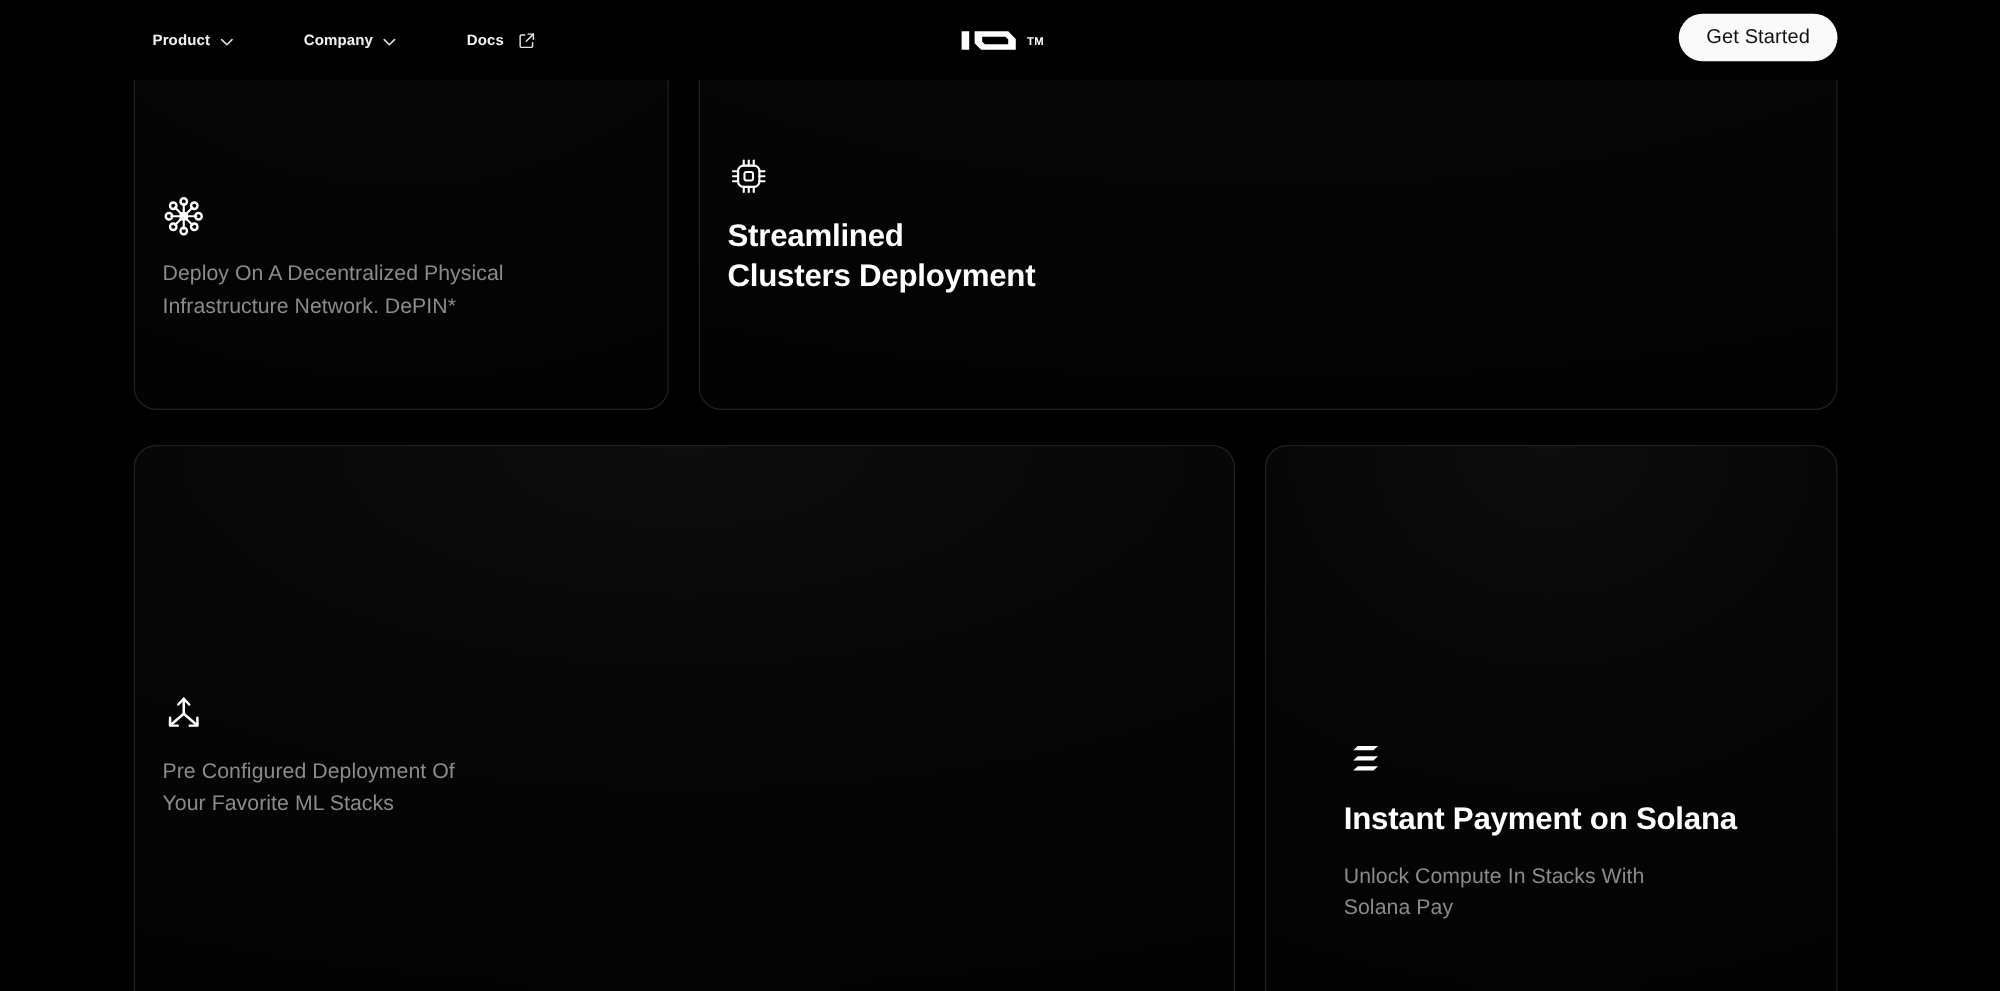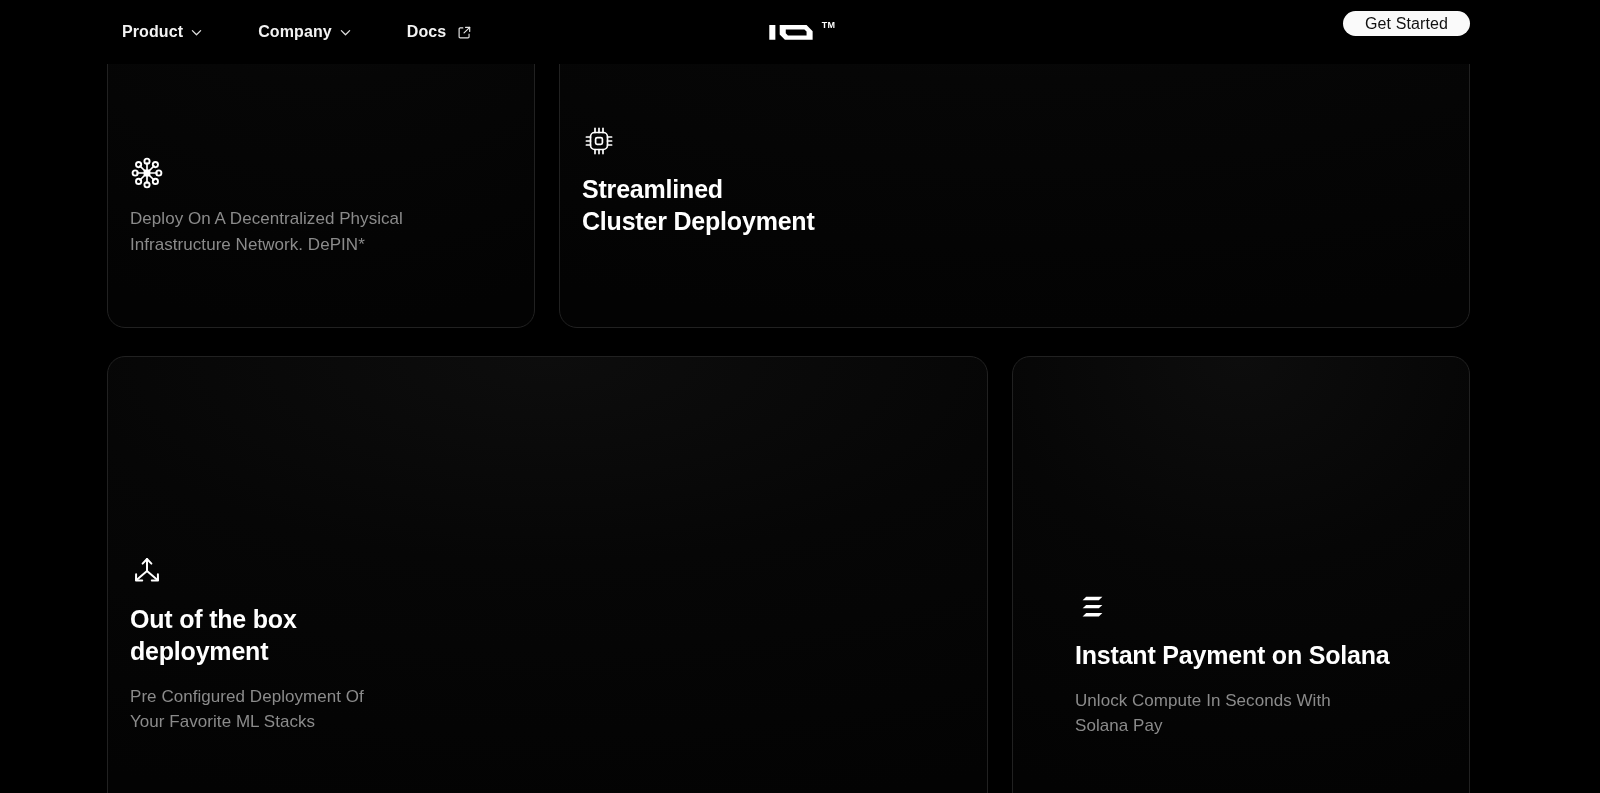--- a/index.html
+++ b/index.html
@@ -13,40 +13,40 @@
 
   
   .header {
     position:absolute; top:0; left:0; width:1600px; height:64px;
     background:#000; z-index:50;
   }
   .header-inner { position:relative; width:100%; height:100%; }
 
   .nav { position:absolute; left:122px; top:0; height:64px; display:flex; align-items:center; gap:0; }
   .nav-item {
-    display:flex; align-items:center; gap:8px;
-    color:#f2f2f2; font-size:16px; font-weight:600; letter-spacing:.1px;
+    display:flex; align-items:flex-end; gap:8px;
+    color:#f2f2f2; font-size:12px; font-weight:600; letter-spacing:.1px;
     padding:0 0; margin-right:56px; cursor:pointer; white-space:nowrap;
   }
   .nav-item:last-child { margin-right:0; }
   .chev { width:11px; height:11px; flex:none; display:block; opacity:.92; }
   .extlink { width:13px; height:13px; flex:none; display:block; opacity:.95; margin-left:4px; }
 
   .logo-wrap {
     position:absolute; left:50%; top:50%; transform:translate(-50%,-50%);
-    display:flex; align-items:flex-start; gap:1px; user-select:none;
+    display:flex; align-items:center; gap:1px; user-select:none;
   }
   .logo-mark { width:56px; height:26px; display:block; }
   .logo-tm { color:#fff; font-size:9px; font-weight:700; line-height:1; margin-top:2px; letter-spacing:.3px; }
 
   .cta {
     position:absolute; right:130px; top:11px;
     background:#fafafa; color:#111;
     border:none; border-radius:20px;
-    height:25px; padding:0 22px;
+    height:38px; padding:0 22px;
     font-family:"Liberation Sans", sans-serif;
     font-size:16px; font-weight:400; letter-spacing:.1px;
     cursor:pointer; white-space:nowrap;
   }
 
   
   .grid { position:absolute; inset:0; }
 
   .card {
     position:absolute;
@@ -184,56 +184,54 @@
               <line x1="8.5" y1="13" x2="4.4" y2="13"></line>
                 <line x1="8.5" y1="17" x2="4.4" y2="17"></line>
                 <line x1="8.5" y1="21" x2="4.4" y2="21"></line>
               <line x1="25.5" y1="13" x2="29.6" y2="13"></line>
                 <line x1="25.5" y1="17" x2="29.6" y2="17"></line>
                 <line x1="25.5" y1="21" x2="29.6" y2="21"></line>
             </g>
           </svg>
         </span>
         <div class="card-title">Streamlined
-Cluster Deployment</div>
+Clusters Deployment</div>
       </div>
     </div>
 
     <div class="card" id="card-2">
       <div class="card-body">
         <span class="icon-box">
           <svg viewBox="0 0 34 34">
             <g stroke="#ffffff" stroke-width="2" stroke-linecap="round" stroke-linejoin="round" fill="none">
               <line x1="17" y1="17" x2="17" y2="5"></line>
               <polyline points="12.6,9.6 17,5 21.4,9.6"></polyline>
               <line x1="17" y1="17" x2="6.5" y2="26"></line>
               <polyline points="6.1,20.2 6,26.4 12.2,26.5"></polyline>
               <line x1="17" y1="17" x2="27.5" y2="26"></line>
               <polyline points="27.9,20.2 28,26.4 21.8,26.5"></polyline>
             </g>
           </svg>
         </span>
-        <div class="card-title">Out of the box
-deployment</div>
         <div class="card-desc">Pre Configured Deployment Of
 Your Favorite ML Stacks</div>
       </div>
     </div>
 
     <div class="card" id="card-3">
       <div class="card-body">
         <span class="icon-box">
           <svg viewBox="0 0 34 34">
             <g fill="#ffffff">
               <path d="M7.6 10.2 L11.2 6.8 H27.4 L23.8 10.2 Z"></path>
               <path d="M7.6 18.3 L11.2 14.9 H27.4 L23.8 18.3 Z"></path>
               <path d="M7.6 26.4 L11.2 23.0 H27.4 L23.8 26.4 Z"></path>
             </g>
           </svg>
         </span>
         <div class="card-title">Instant Payment on Solana</div>
-        <div class="card-desc">Unlock Compute In Seconds With
+        <div class="card-desc">Unlock Compute In Stacks With
 Solana Pay</div>
       </div>
     </div>
 
   </div>
 </div>
 
 </body></html>

